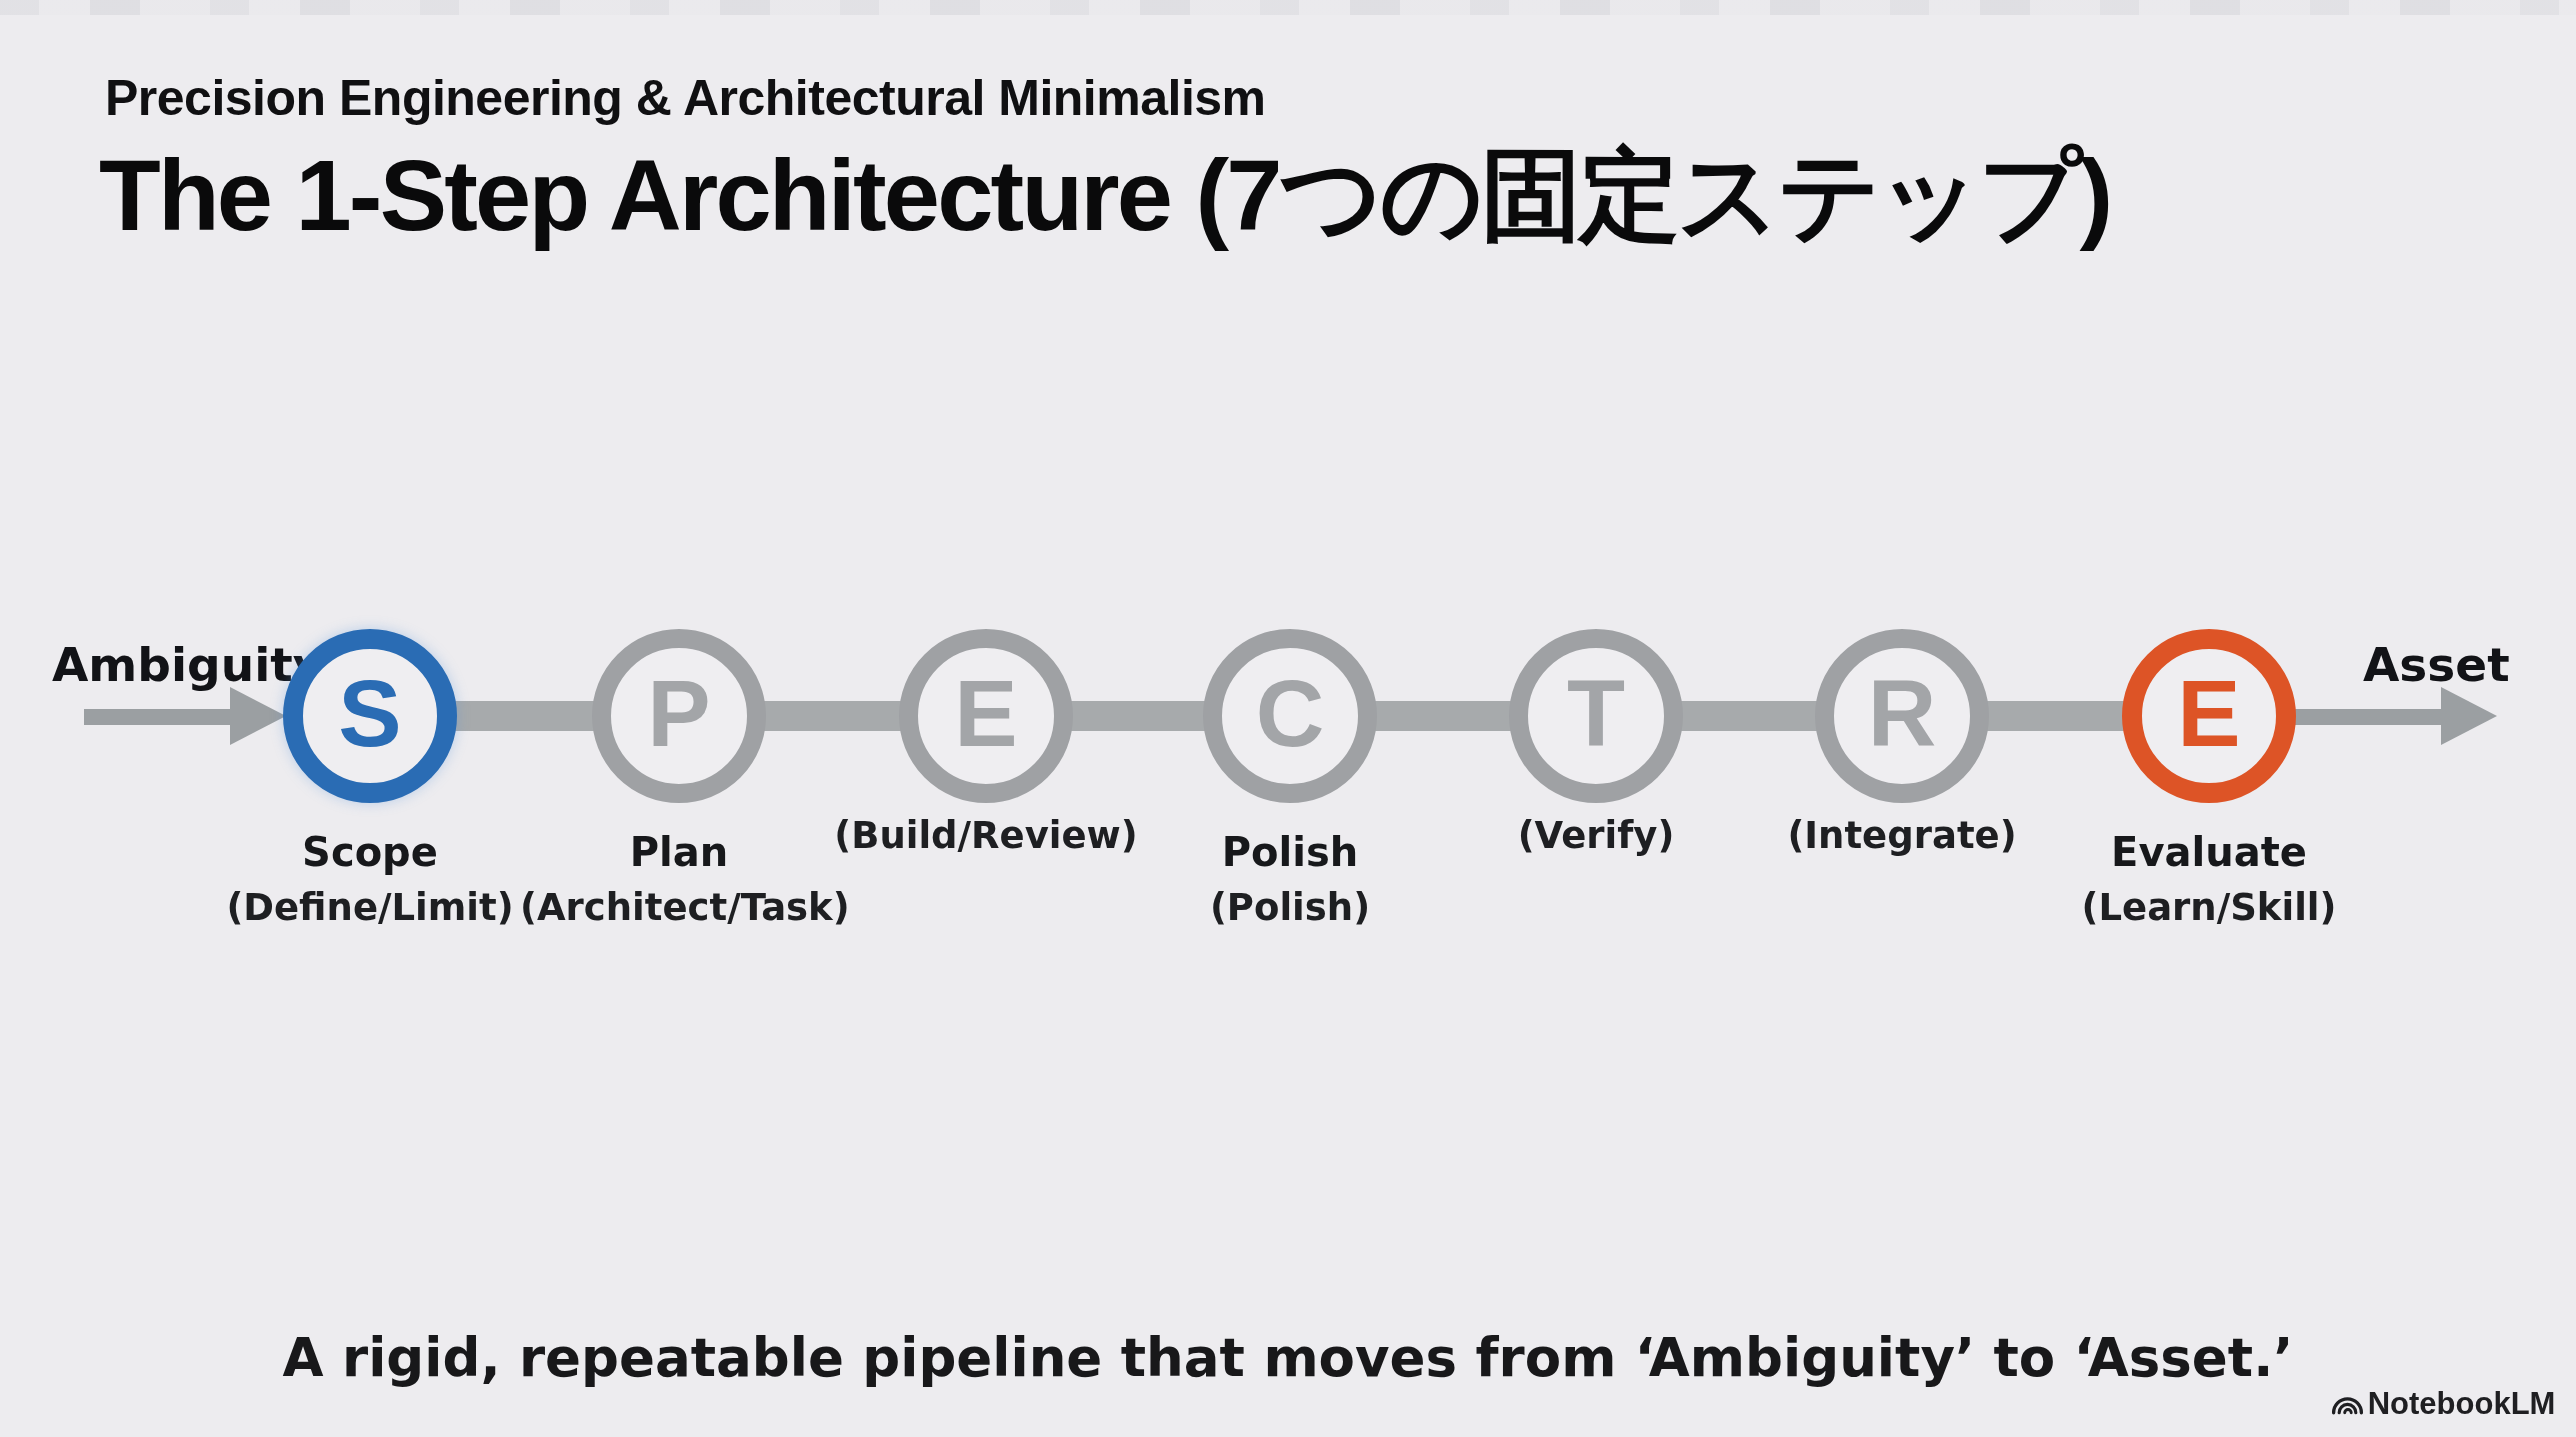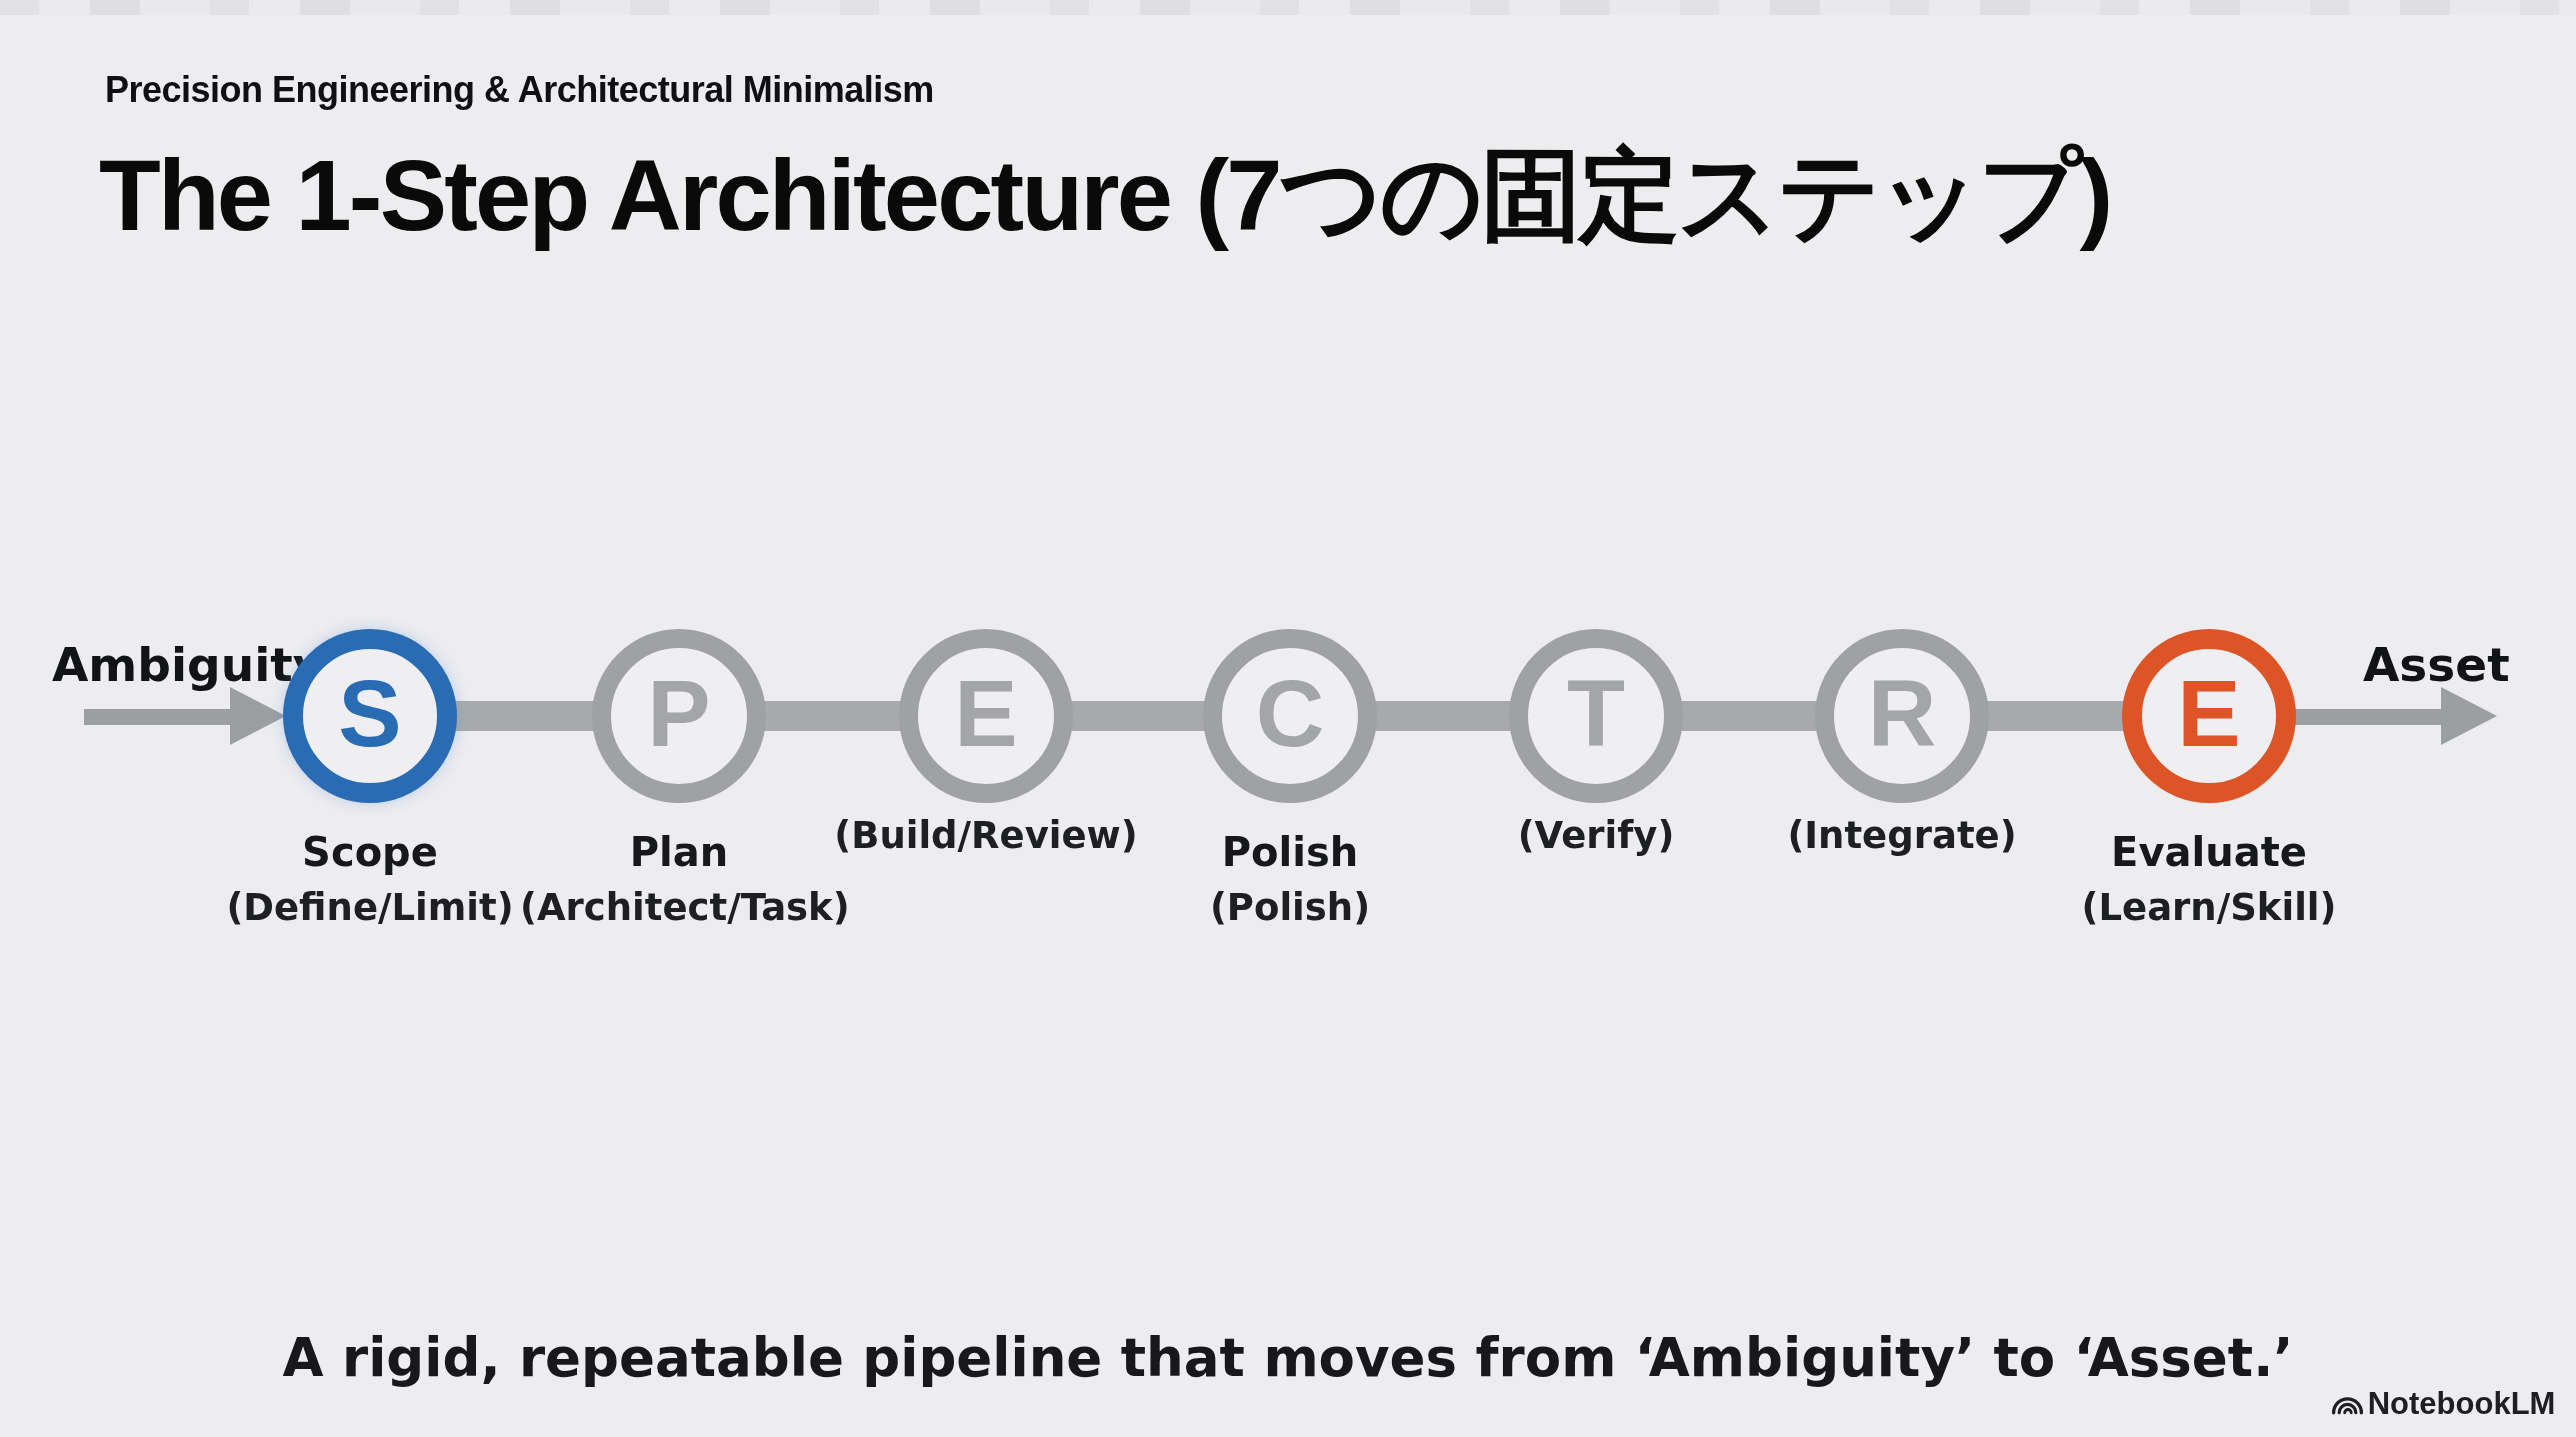--- a/index.html
+++ b/index.html
@@ -16,21 +16,21 @@
     position: absolute; top: 0; left: 0; right: 0; height: 15px;
     background: repeating-linear-gradient(90deg,
       rgba(110,116,128,.16) 0 39px, rgba(110,116,128,.03) 39px 90px,
       rgba(110,116,128,.20) 90px 140px, rgba(110,116,128,.05) 140px 210px);
     opacity: .55;
   }
 
   .kicker {
     position: absolute; left: 105px; top: 69px;
     font-family: "Liberation Sans", sans-serif;
-    font-size: 36px; font-weight: 700; letter-spacing: -0.5px;
+    font-size: 50px; font-weight: 700; letter-spacing: -0.5px;
     color: #101012;
   }
   .title {
     position: absolute; left: 99px; top: 129px;
     font-family: "Liberation Sans", sans-serif;
     font-size: 101px; font-weight: 800; letter-spacing: -2.8px;
     color: #0a0a0b; white-space: nowrap;
   }
 
   

